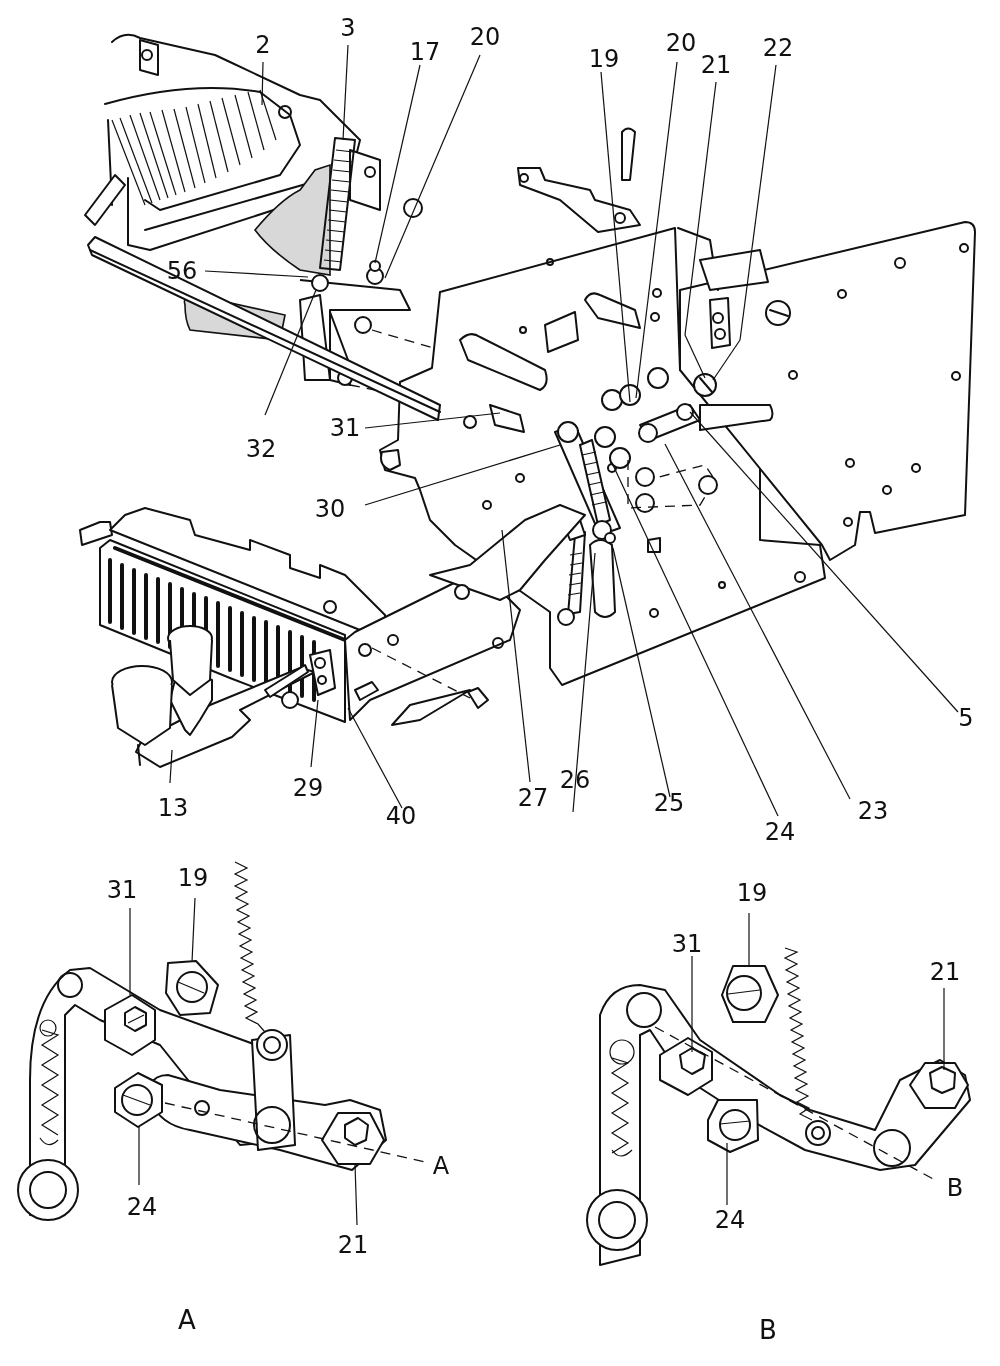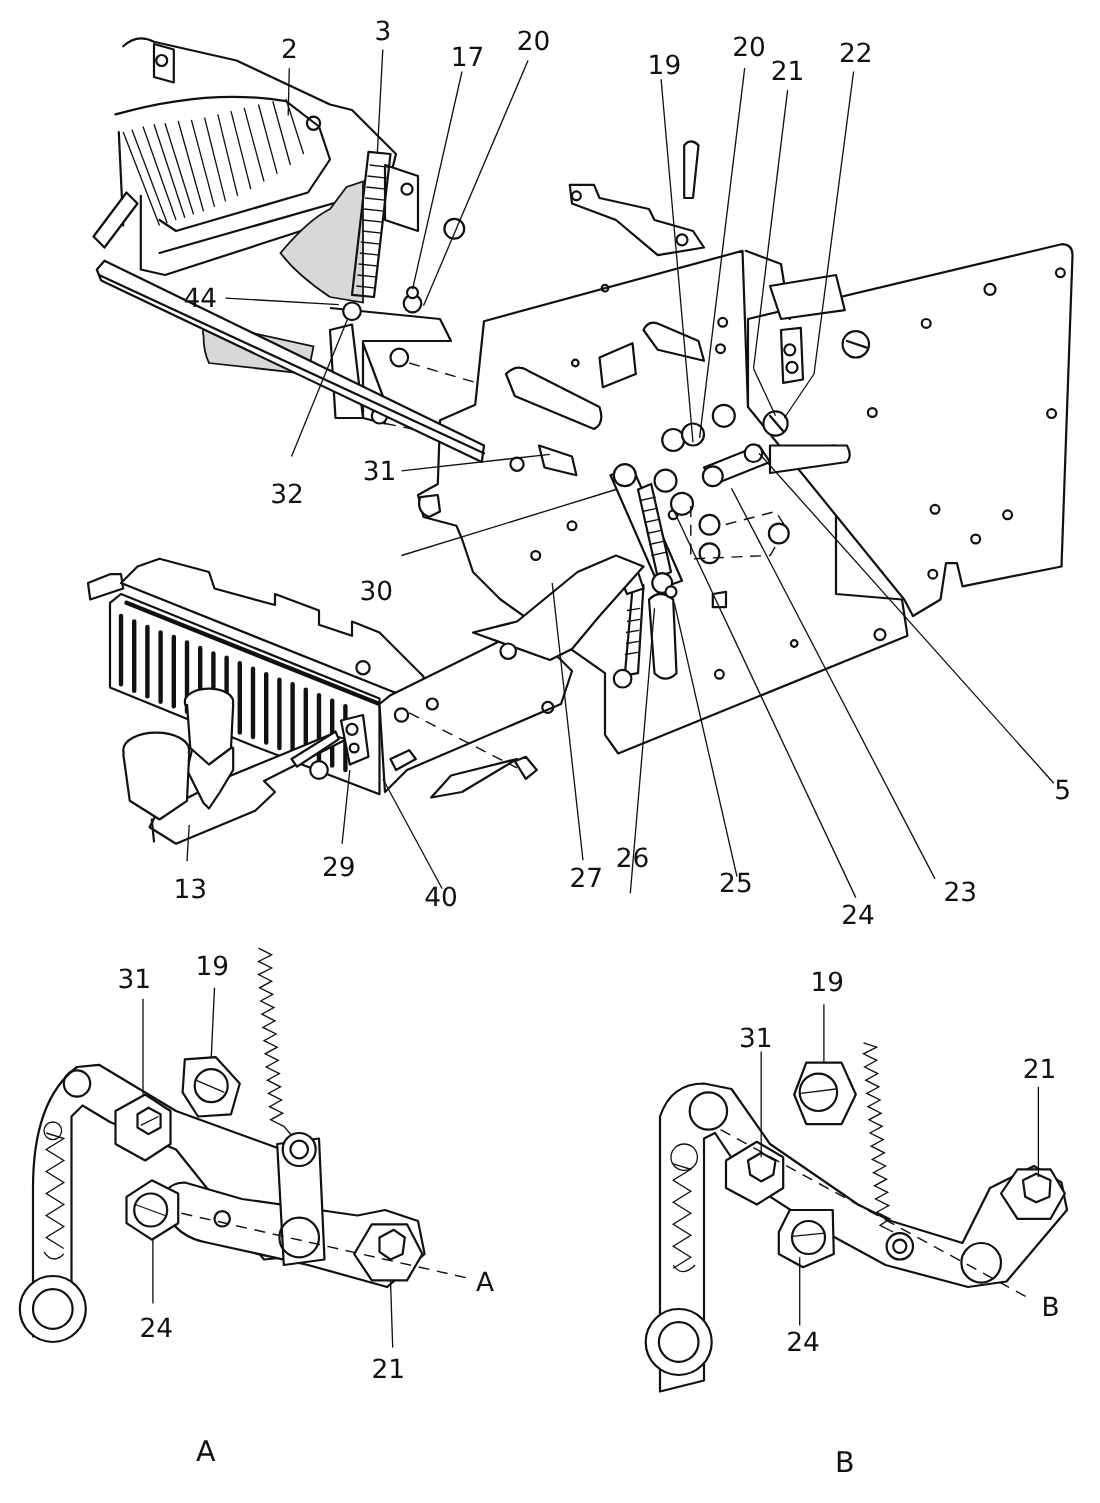--- a/index.html
+++ b/index.html
@@ -322,24 +322,24 @@
 </svg>
 
 <span class="label" style="left:263px;top:45px;">2</span>
 <span class="label" style="left:348px;top:28px;">3</span>
 <span class="label" style="left:425px;top:52px;">17</span>
 <span class="label" style="left:485px;top:37px;">20</span>
 <span class="label" style="left:604px;top:59px;">19</span>
 <span class="label" style="left:681px;top:43px;">20</span>
 <span class="label" style="left:716px;top:65px;">21</span>
 <span class="label" style="left:778px;top:48px;">22</span>
-<span class="label" style="left:182px;top:271px;">44</span>
+<span class="label" style="left:182px;top:271px;">56</span>
 <span class="label" style="left:261px;top:435px;margin-top:14px;">32</span>
 <span class="label" style="left:345px;top:428px;">31</span>
-<span class="label" style="left:342px;top:509px;margin-top:28px;">30</span>
+<span class="label" style="left:330px;top:509px;">30</span>
 <span class="label" style="left:966px;top:718px;">5</span>
 <span class="label" style="left:173px;top:808px;">13</span>
 <span class="label" style="left:308px;top:788px;">29</span>
 <span class="label" style="left:401px;top:816px;">40</span>
 <span class="label" style="left:533px;top:798px;text-align:right;">27</span>
 <span class="label" style="left:575px;top:780px;">26</span>
 <span class="label" style="left:669px;top:803px;">25</span>
 <span class="label" style="left:780px;top:832px;">24</span>
 <span class="label" style="left:873px;top:811px;">23</span>
 

